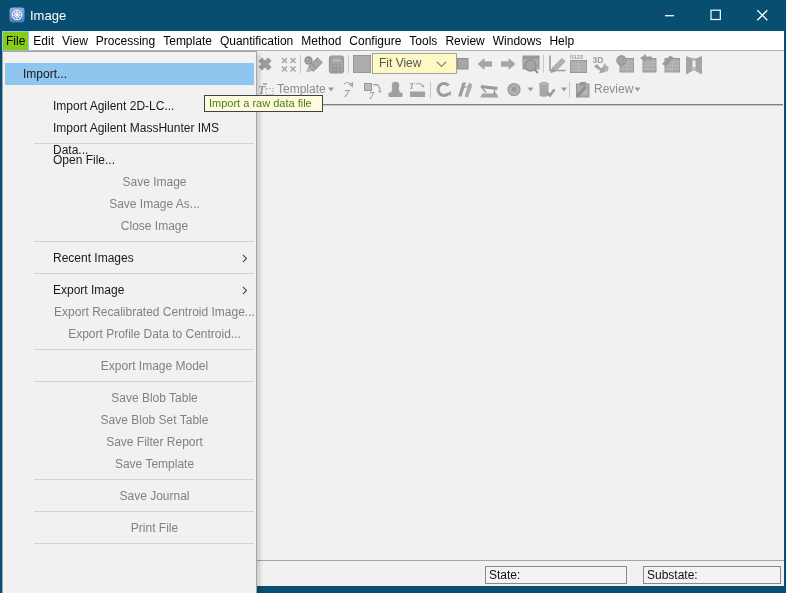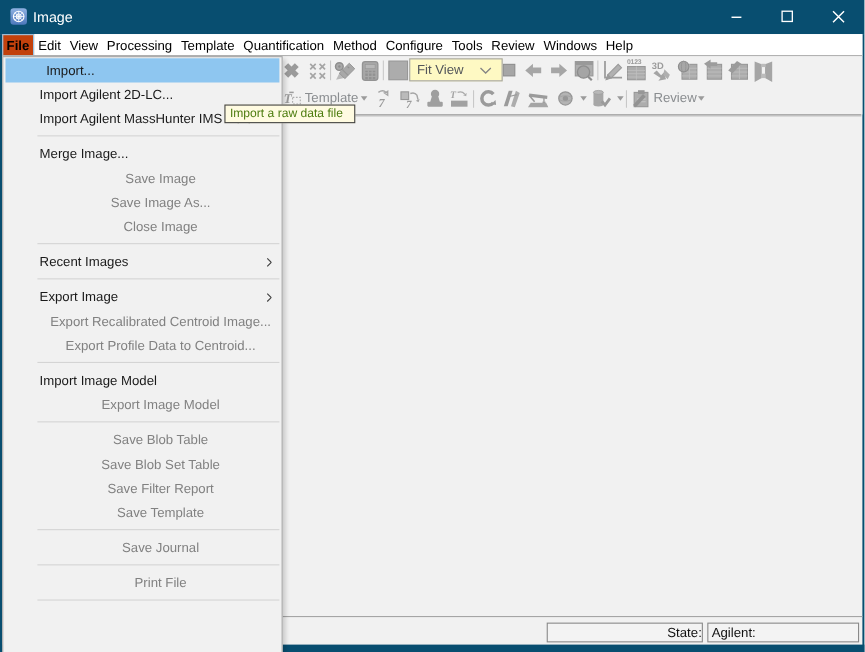--- a/index.html
+++ b/index.html
@@ -9,40 +9,40 @@
   
   #titlebar{left:0;top:0;width:786px;height:31px;background:#084e70;}
   #title{left:30px;top:0;height:45px;line-height:31px;color:#ffffff;font-size:13px;}
   #borderL{left:0;top:31px;width:2px;height:562px;background:#084e70;}
   #borderR{left:784px;top:31px;width:2px;height:562px;background:#084e70;}
   #borderB{left:0;top:586px;width:786px;height:7px;background:#084e70;z-index:5;}
   
   #menubar{left:2px;top:31px;width:782px;height:20px;background:#ffffff;z-index:2;
            font-size:12px;color:#000;white-space:nowrap;}
   #menubar .mi{display:inline-block;height:20px;line-height:20px;padding:0 4px;vertical-align:top;}
-  #menubar .mi.sel{background:#c2410c;outline:1px solid #98c6e8;outline-offset:-1px;font-weight:bold;}
+  #menubar .mi.sel{background:#84cc16;outline:1px solid #98c6e8;outline-offset:-1px;}
   #mbline{left:2px;top:50px;width:782px;height:1px;background:#b2b2b2;z-index:3;}
   
   #toolbar{left:2px;top:51px;width:782px;height:53px;background:#f1f1f1;}
   #tbborder1{left:257px;top:104px;width:526px;height:1px;background:#818181;z-index:1;}
   #tbborder2{left:257px;top:105px;width:526px;height:1px;background:#c9c9c9;z-index:1;}
   #fitview{left:372px;top:53px;width:77px;height:19px;background:#fef9c3;border:1px solid #a3a3a3;
            font-size:12px;color:#53565a;line-height:19px;padding-left:6px;z-index:1;}
   .tbtext{font-size:12px;color:#8a8d90;z-index:1;}
   
   #stline{left:2px;top:560px;width:782px;height:1px;background:#a5a5a5;}
   .stbox{top:566px;height:16px;border:1px solid #898989;background:#f3f3f3;
          font-size:12px;color:#111;line-height:16px;padding-left:3px;z-index:1;}
   
   #menu{left:2px;top:51px;width:253px;background:#f1f1f1;border:1px solid #a6a6a6;
         padding-top:1px;z-index:10;height:546px;box-shadow:3px 3px 4px rgba(0,0,0,0.16);}
-  .it{height:22px;line-height:22px;padding-left:33px;font-size:12px;color:#1a1a1a;
+  .it{height:22px;line-height:22px;padding-left:50px;font-size:12px;color:#1a1a1a;
       position:relative;}
   .it.dis{color:#818181;text-align:center;}
-  .it.hl{background:#8ec6f0;margin:0 2px;padding-left:37px;}
+  .it.hl{background:#8ec6f0;margin:10px 2px;padding-left:18px;}
   .sep{height:1px;background:#d4d4d4;margin:4px 2px 5px 31px;}
   .arrow{position:absolute;right:9px;top:6.5px;width:5.5px;height:9px;}
   
   #tooltip{left:204px;top:95px;width:113px;height:15px;background:#fffbe1;border:1px solid #424242;
            font-size:11px;color:#4d7c0f;line-height:15px;padding-left:4px;z-index:20;}
 </style>
 </head>
 <body>
   <div class="abs" id="titlebar"></div>
   <svg class="abs" style="left:9px;top:7px;z-index:3" width="16" height="16" viewBox="0 0 16 16">
@@ -255,45 +255,44 @@
   </svg>
 
   <div class="abs" id="fitview">Fit View</div>
   <svg class="abs" style="left:436px;top:61px;z-index:2" width="11" height="7" viewBox="0 0 11 7">
     <path d="M0.8 0.8 L5.5 5.4 L10.2 0.8" fill="none" stroke="#848484" stroke-width="1.2"></path>
   </svg>
   <div class="abs tbtext" style="left:277px;top:82px;line-height:15px;">Template</div>
   <div class="abs tbtext" style="left:594px;top:82px;line-height:15px;">Review</div>
 
   <div class="abs" id="stline"></div>
-  <div class="abs stbox" style="left:497px;width:137px;text-align:right;">State:</div>
-  <div class="abs stbox" style="left:643px;width:133px;">Agilent:</div>
+  <div class="abs stbox" style="left:485px;width:137px;">State:</div>
+  <div class="abs stbox" style="left:643px;width:133px;">Substate:</div>
   <div class="abs" id="borderB"></div>
 
   <div class="abs" id="menu">
     <div class="it hl">Import...</div>
     <div class="it">Import Agilent 2D-LC...</div>
     <div class="it">Import Agilent MassHunter IMS Data...</div>
     <div class="sep"></div>
-    <div class="it">Merge Image...</div>
+    <div class="it">Open File...</div>
     <div class="it dis">Save Image</div>
     <div class="it dis">Save Image As...</div>
     <div class="it dis">Close Image</div>
     <div class="sep"></div>
     <div class="it">Recent Images<svg class="arrow" viewBox="0 0 6 10">
         <path d="M1 1 L5 5 L1 9" fill="none" stroke="#444" stroke-width="1.2"></path>
       </svg></div>
     <div class="sep"></div>
     <div class="it">Export Image<svg class="arrow" viewBox="0 0 6 10">
         <path d="M1 1 L5 5 L1 9" fill="none" stroke="#444" stroke-width="1.2"></path>
       </svg></div>
     <div class="it dis">Export Recalibrated Centroid Image...</div>
     <div class="it dis">Export Profile Data to Centroid...</div>
     <div class="sep"></div>
-    <div class="it">Import Image Model</div>
     <div class="it dis">Export Image Model</div>
     <div class="sep"></div>
     <div class="it dis">Save Blob Table</div>
     <div class="it dis">Save Blob Set Table</div>
     <div class="it dis">Save Filter Report</div>
     <div class="it dis">Save Template</div>
     <div class="sep"></div>
     <div class="it dis">Save Journal</div>
     <div class="sep"></div>
     <div class="it dis">Print File</div>

